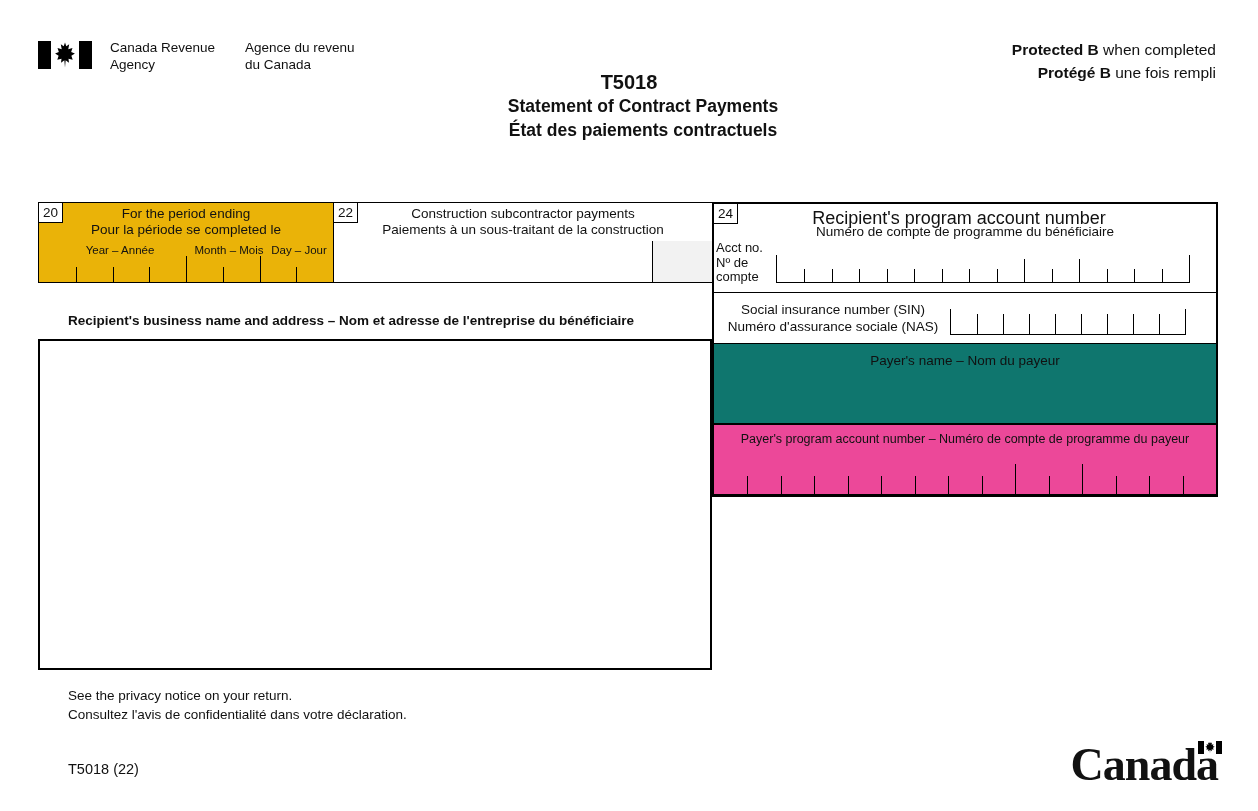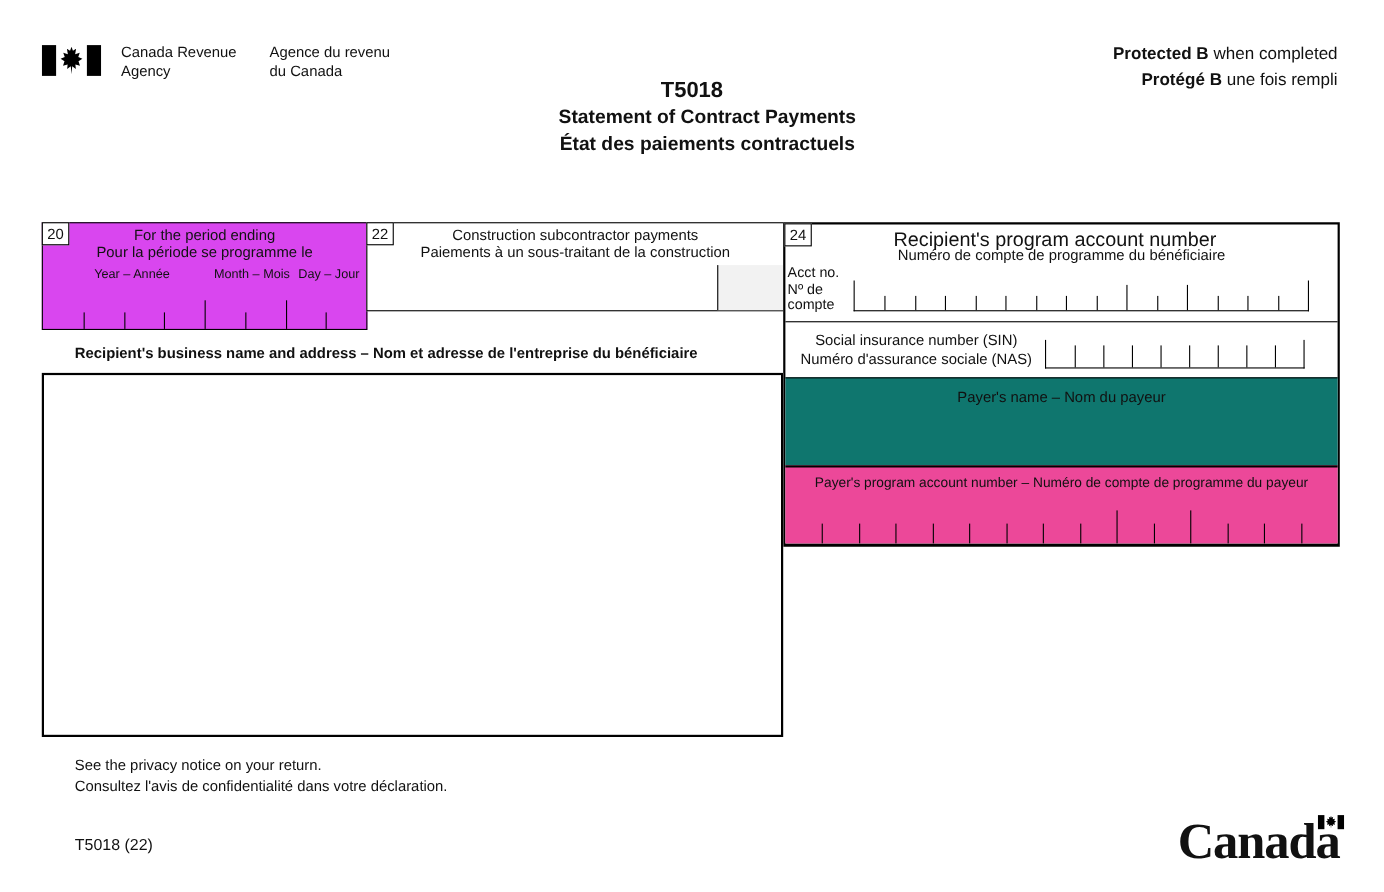--- a/index.html
+++ b/index.html
@@ -25,21 +25,21 @@
   .title-form { font-size:20px; font-weight:bold; line-height:24px; }
   .title-line { font-size:17.5px; font-weight:bold; line-height:24px;padding-left:28px; }
 
   
   .fbox { border:1.5px solid #000; }
   .num-box {
     position:absolute; left:-1px; top:-1px; width:25px; height:21px;
     background:#fff; border:1px solid #000; font-size:13.5px;
     display:flex; align-items:center; justify-content:center;
   }
-  .box20 { left:38px; top:202px; width:296px; height:98px; background:#d946ef; }
+  .box20 { left:38px; top:202px; width:296px; height:81px; background:#eab308; }
   .b20-l1 { left:0; right:0; top:3px;  font-size:13.5px; }
   .b20-l2 { left:0; right:0; top:19px; font-size:13.5px; }
   .b20-cols { font-size:11.5px; top:41px; text-align:center; }
   .c-year  { left:35px;  width:92px; }
   .c-month { left:146px; width:88px; }
   .c-day   { left:228px; width:64px; }
 
   .box22 { left:333px; top:202px; width:380px; height:81px; background:#fff; }
   .b22-l1 { left:0; right:0; top:3px;  font-size:13.5px; }
   .b22-l2 { left:0; right:0; top:19px; font-size:13.5px; }
@@ -103,21 +103,21 @@
 
   <div class="abs title-block">
     <div class="title-form">T5018</div>
     <div class="title-line">Statement of Contract Payments</div>
     <div class="title-line">État des paiements contractuels</div>
   </div>
 
   <div class="abs fbox box20">
     <div class="num-box">20</div>
     <div class="abs ctr b20-l1">For the period ending</div>
-    <div class="abs ctr b20-l2">Pour la période se programme le</div>
+    <div class="abs ctr b20-l2">Pour la période se completed le</div>
     <div class="abs b20-cols c-year">Year – Année</div>
     <div class="abs b20-cols c-month">Month – Mois</div>
     <div class="abs b20-cols c-day">Day – Jour</div>
     <div class="comb comb-period" style="height: 26px;">
         <div class="tick" style="left: 12.5%; height: 15px;"></div>
         <div class="tick" style="left: 25%; height: 15px;"></div>
         <div class="tick" style="left: 37.5%; height: 15px;"></div>
         <div class="tick" style="left: 50%; height: 26px;"></div>
         <div class="tick" style="left: 62.5%; height: 15px;"></div>
         <div class="tick" style="left: 75%; height: 26px;"></div>

